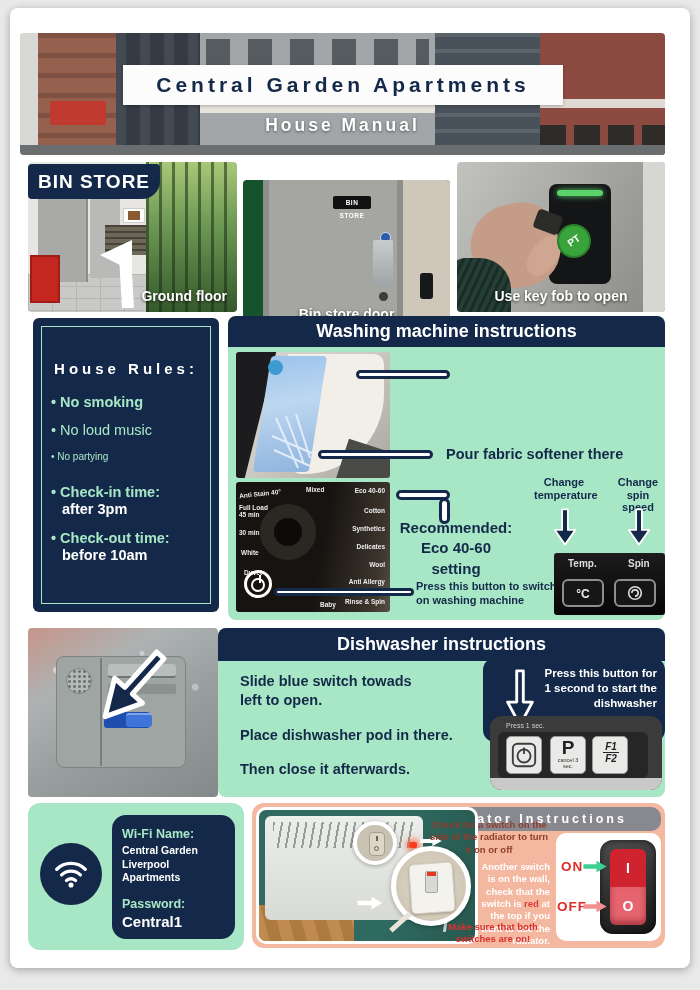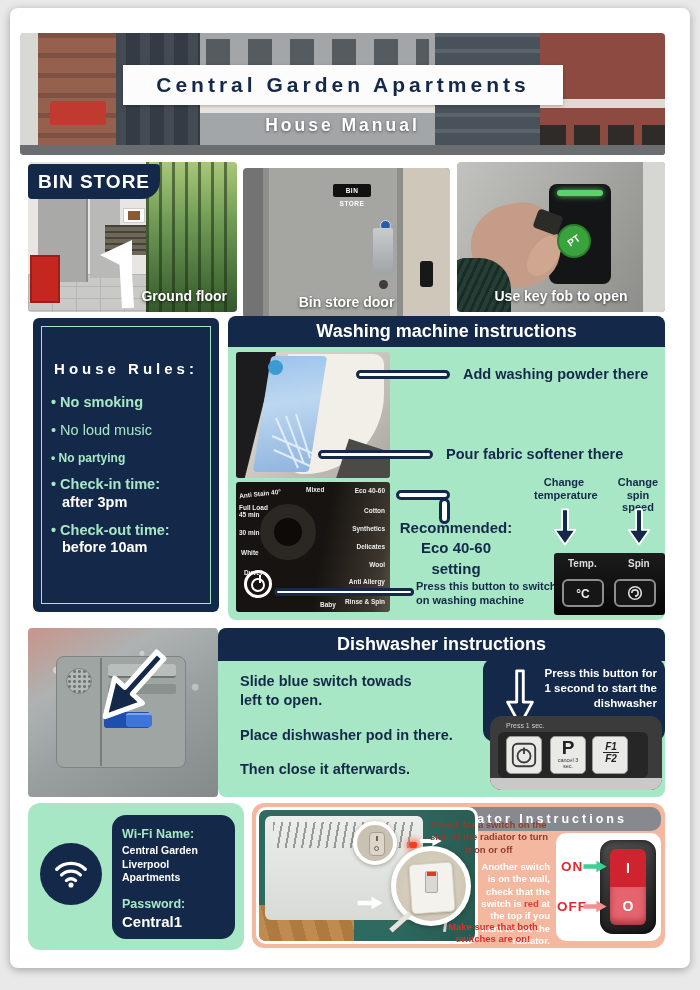--- a/index.html
+++ b/index.html
@@ -56,21 +56,21 @@
     <svg class="abs" style="left:60px;top:62px;" width="54" height="86" viewBox="0 0 54 86">
       <path d="M40 84 L37 32" stroke="#fff" stroke-width="12" fill="none"></path>
       <path d="M44 16 L12 31 L44 47 z" fill="#fff"></path>
     </svg>
     <span class="cap" style="right:10px;bottom:8px;">Ground floor</span>
   </div>
 
   <div class="abs" style="left:18px;top:156px;width:132px;height:35px;background:var(--navy);border-radius:4px 4px 18px 4px;"></div>
   <div class="abs b" style="left:18px;top:156px;width:132px;height:35px;line-height:35px;text-align:center;color:#fff;font-size:19px;letter-spacing:1px;">BIN STORE</div>
 
-  <div class="photo" style="left:233px;top:160px;width:207px;height:150px;background:#737373;">
+  <div class="photo" style="left:233px;top:172px;width:207px;height:150px;background:#14532d;">
     <div class="abs" style="left:160px;top:0;width:47px;height:150px;background:#cfc8ba;"></div>
     <div class="abs" style="left:20px;top:0;width:140px;height:150px;background:#a5a5a1;border-left:6px solid #8e8e8a;border-right:6px solid #8e8e8a;"></div>
     <div class="abs" style="left:90px;top:16px;width:38px;height:13px;background:#111;border-radius:2px;"></div>
     <div class="abs b" style="left:90px;top:16px;width:38px;height:13px;line-height:13px;text-align:center;color:#fff;font-size:6.5px;letter-spacing:.5px;">BIN STORE</div>
     <div class="abs" style="left:137px;top:52px;width:11px;height:11px;border-radius:50%;background:#2a5caa;border:1px solid #d9e2f0;"></div>
     <div class="abs" style="left:130px;top:60px;width:20px;height:46px;background:linear-gradient(#c9ccce,#9fa4a7);border-radius:2px;"></div>
     <div class="abs" style="left:136px;top:112px;width:9px;height:9px;border-radius:50%;background:#3c3c38;"></div>
     <div class="abs" style="left:177px;top:93px;width:13px;height:26px;background:#17181a;border-radius:3px;"></div>
     <span class="cap" style="left:50%;transform:translateX(-50%);bottom:8px;">Bin store door</span>
   </div>
@@ -93,21 +93,21 @@
     <div class="abs b" style="left:0;top:42px;width:100%;text-align:center;color:#fff;font-size:15px;letter-spacing:4px;white-space:nowrap;">House Rules:</div>
     <ul class="abs" style="left:18px;top:76px;width:152px;list-style:none;">
       <li style="margin-bottom:11px;color:var(--mint);font-size:14.5px;font-weight:bold;line-height:1.2;">
         <span>• </span><span>No smoking</span>
         
       </li>
       <li style="margin-bottom:11px;color:var(--mint);font-size:14.5px;font-weight:normal;line-height:1.2;">
         <span>• </span><span>No loud music</span>
         
       </li>
-      <li style="margin-bottom:11px;color:var(--mint);font-size:12px;font-weight:bold;line-height:1.2;">
+      <li style="margin-bottom:21px;color:var(--mint);font-size:10px;font-weight:normal;line-height:1.2;">
         <span>• </span><span>No partying</span>
         
       </li>
       <li style="margin-bottom:11px;color:var(--mint);font-size:14.5px;font-weight:bold;line-height:1.2;">
         <span>• </span><span>Check-in time:</span>
         <div class="rule-detail" style="color:#fff;margin-left:11px;">after 3pm</div>
       </li>
       <li style="margin-bottom:11px;color:var(--mint);font-size:14.5px;font-weight:bold;line-height:1.2;">
         <span>• </span><span>Check-out time:</span>
         <div class="rule-detail" style="color:#fff;margin-left:11px;">before 10am</div>
@@ -129,21 +129,20 @@
             <path d="M16 2 L34 50"></path>
             <path d="M26 0 L40 44"></path>
           <path d="M2 22 L44 40"></path>
             <path d="M4 36 L40 52"></path>
         </g>
       </svg>
       <div class="abs" style="right:-18px;bottom:-30px;width:70px;height:60px;background:#4a4a46;transform:rotate(18deg);"></div>
     </div>
 
     <div class="pill" style="left:128px;top:54px;width:94px;height:9px;"></div>
-    <div class="abs b navy" style="left:235px;top:50px;font-size:14.5px;white-space:nowrap;">Add washing powder there</div>
     <div class="pill" style="left:90px;top:134px;width:115px;height:9px;"></div>
     <div class="abs b navy" style="left:218px;top:130px;font-size:14.5px;white-space:nowrap;">Pour fabric softener there</div>
 
     <div class="photo" style="left:8px;top:166px;width:154px;height:130px;background:linear-gradient(100deg,#171310 55%,#3d372e 90%,#585146 100%);border-radius:3px;">
       <div class="abs" style="left:24px;top:22px;width:56px;height:56px;border-radius:50%;border:14px solid #2b2723;background:#0d0a07;"></div>
       <span class="dial-label" style="left:3px;top:8px;transform:rotate(-6deg);">Anti Stain 40°</span>
       <span class="dial-label" style="left:3px;top:22px;">Full Load</span>
       <span class="dial-label" style="left:3px;top:29px;">45 min</span>
       <span class="dial-label" style="left:3px;top:47px;">30 min</span>
       <span class="dial-label" style="left:5px;top:67px;">White</span>

